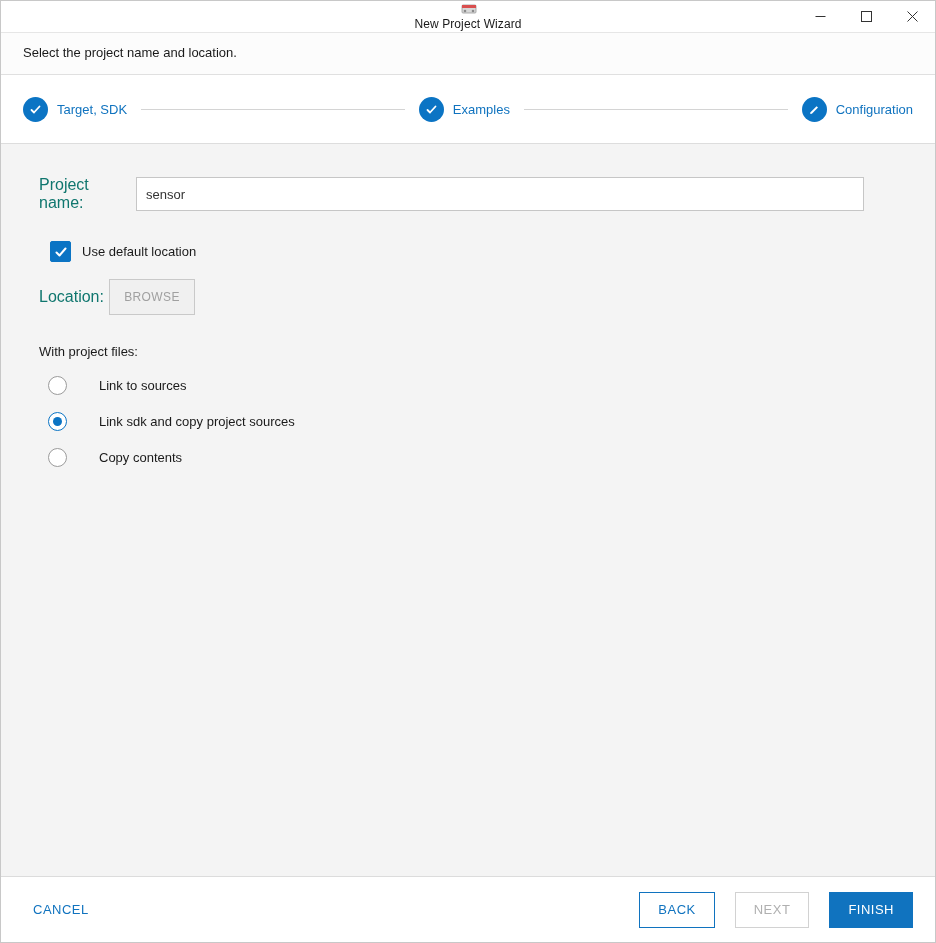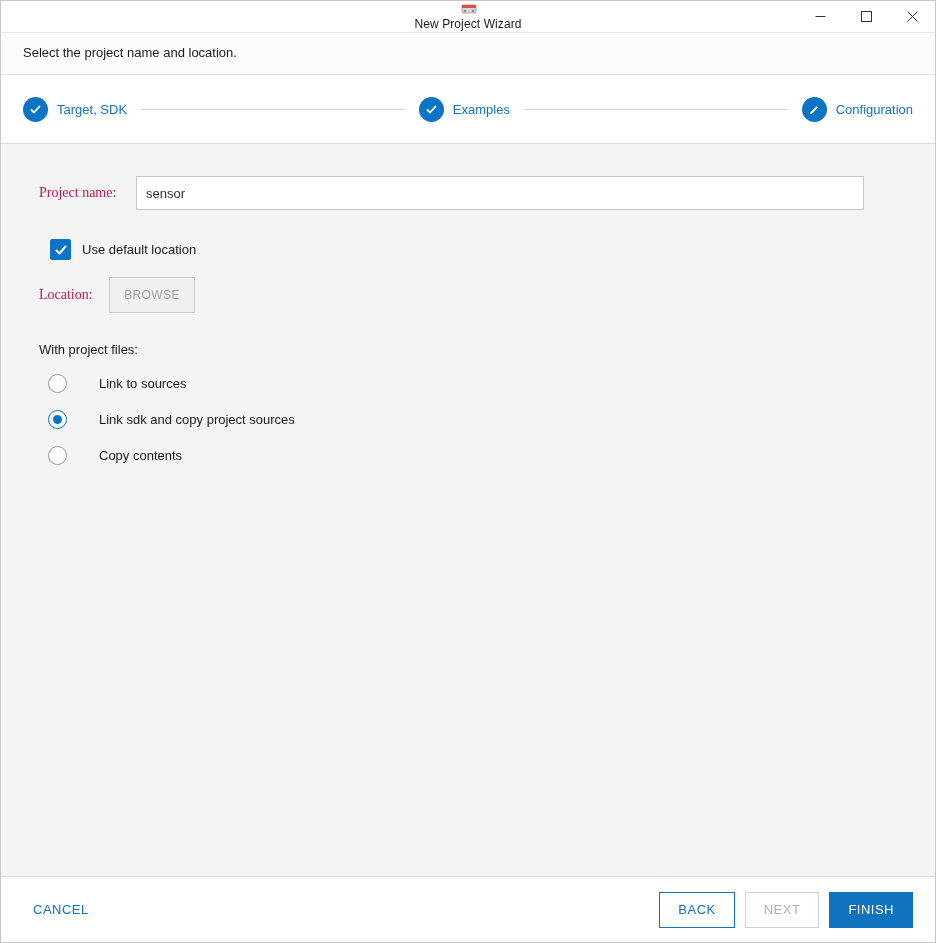--- a/index.html
+++ b/index.html
@@ -126,23 +126,22 @@
     background: #f4f4f4;
     padding: 32px 38px 0 38px;
     box-sizing: border-box;
     overflow: hidden;
   }
   .row-name {
     display: flex;
     align-items: center;
   }
   .label {
-    font-size: 14px;
-    color: #be185d;
-    font-family: Liberation Serif, serif;
+    font-size: 16px;
+    color: #0f766e;
   }
   .lbl-project-name {
     width: 97px;
     flex: none;
   }
   .text-input {
     box-sizing: border-box;
     height: 34px;
     border: 1px solid #c6c6c6;
     background: #ffffff;
@@ -268,21 +267,21 @@
     color: #1073bf;
     font-size: 13px;
     font-family: "Liberation Sans", sans-serif;
     letter-spacing: 0.5px;
     padding: 8px 10px;
   }
   .footer-right {
     margin-left: auto;
     display: flex;
     align-items: flex-start;
-    gap: 10px;
+    gap: 20px;
     padding-left: 34px;
   }
   .btn {
     box-sizing: border-box;
     height: 36px;
     min-width: 70px;
     font-size: 13px;
     font-family: "Liberation Sans", sans-serif;
     letter-spacing: 0.5px;
     display: flex;

